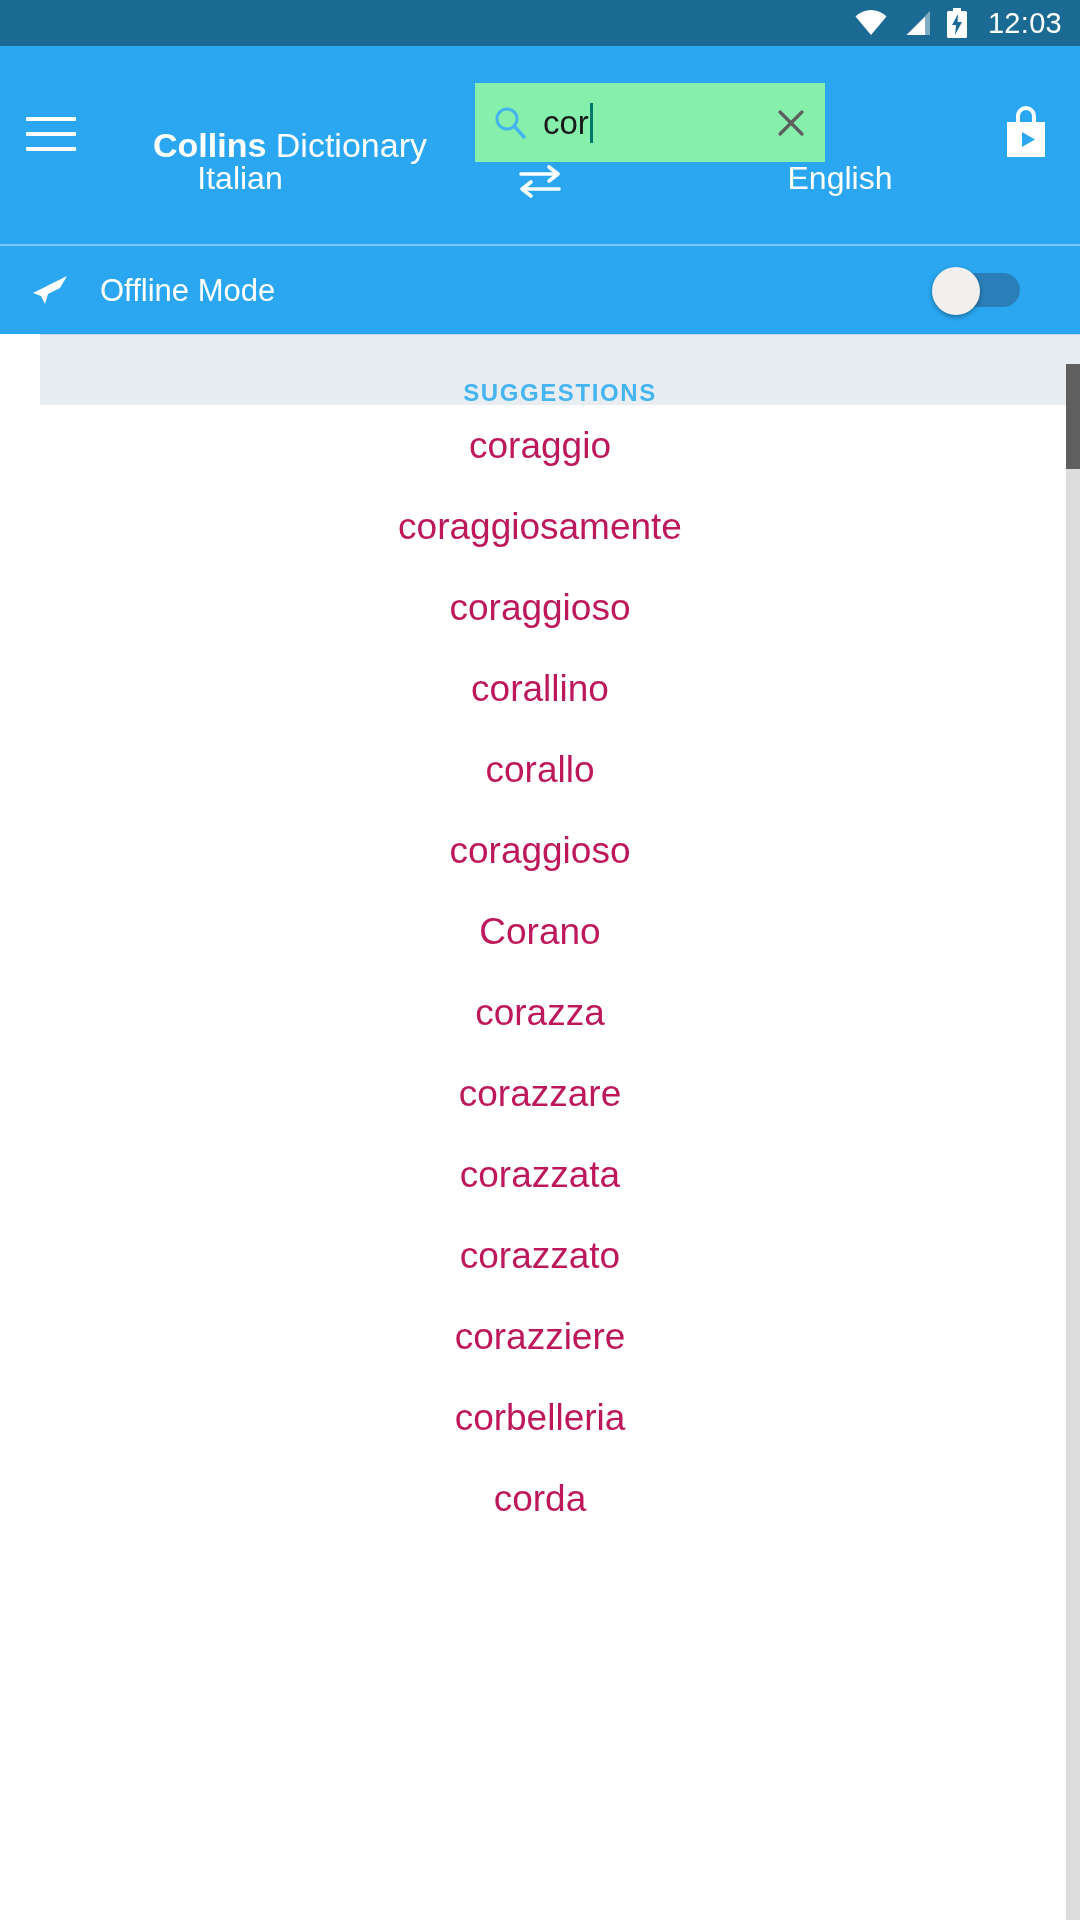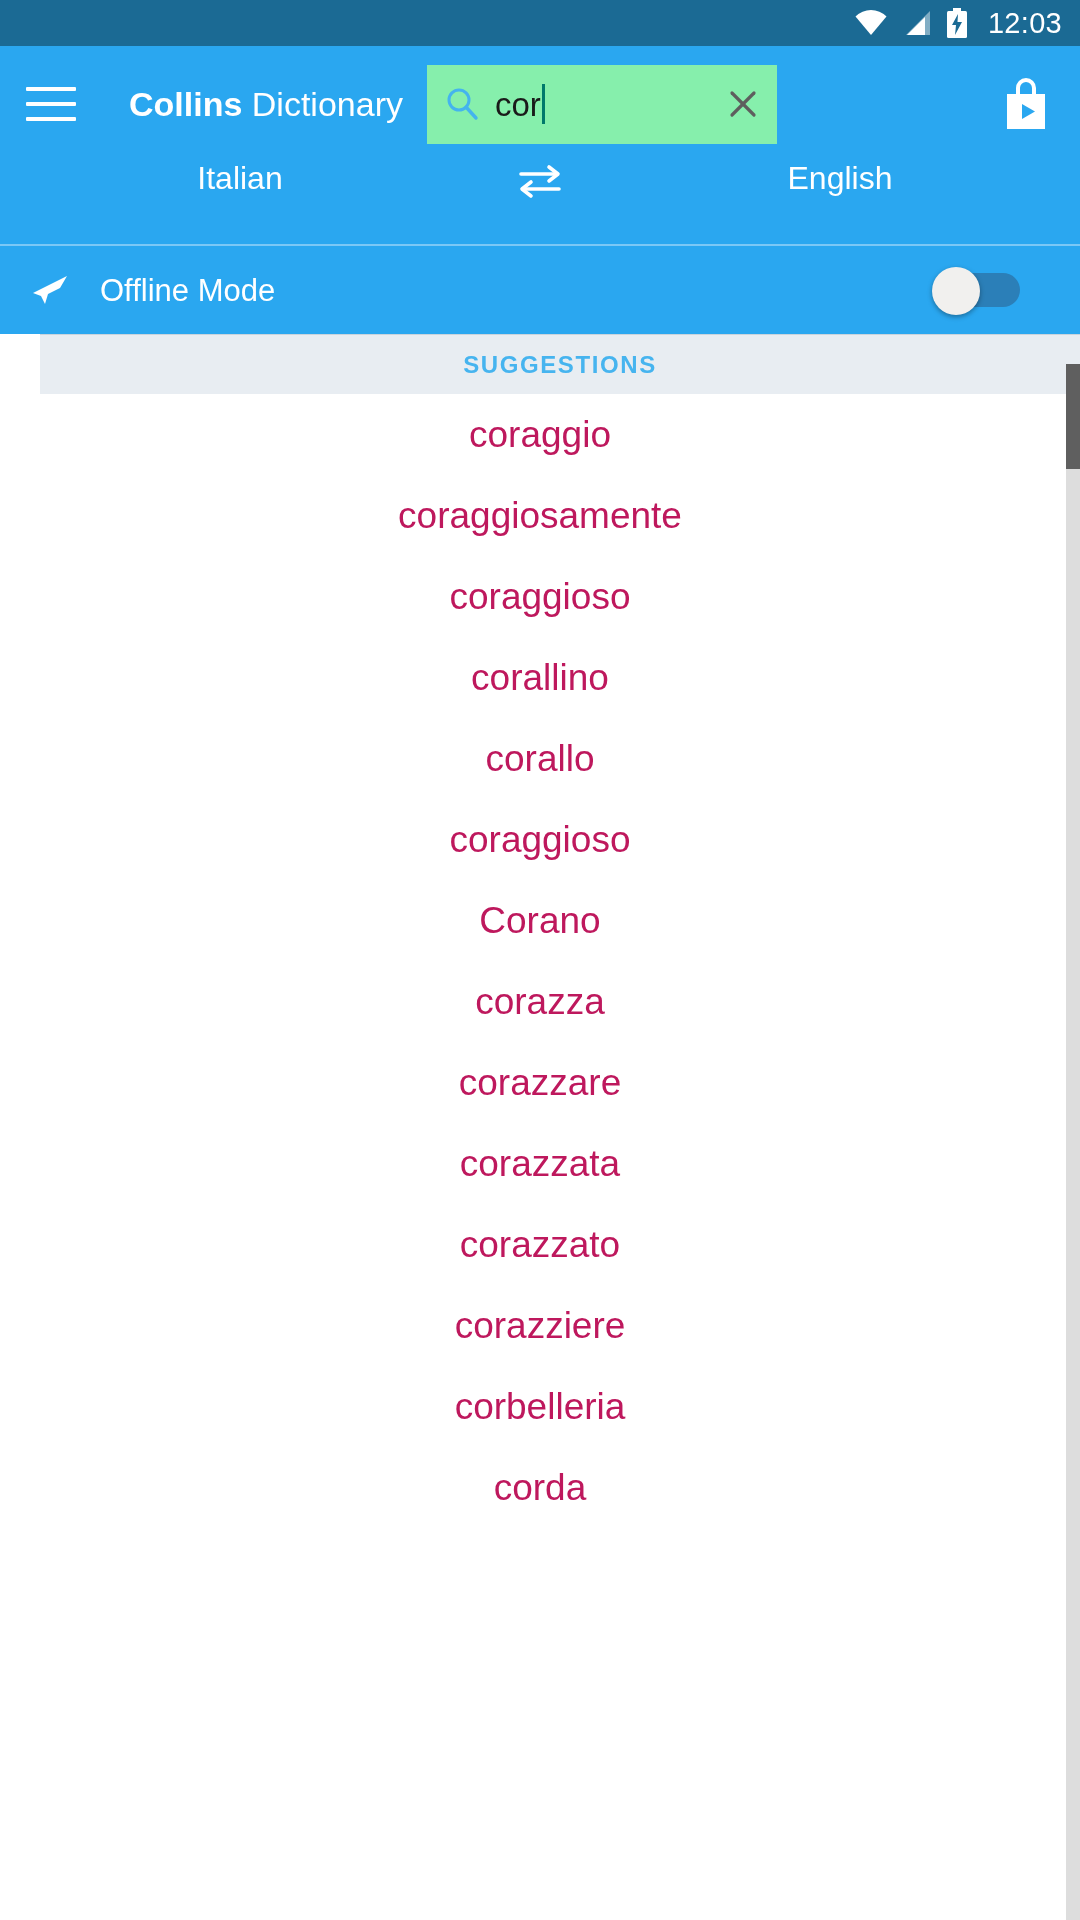--- a/index.html
+++ b/index.html
@@ -49,22 +49,23 @@
   
   .app-bar {
     background: #2aa7f0;
     position: relative;
     padding: 0;
   }
 
   .app-bar-top {
     height: 116px;
     display: flex;
-    align-items: center;
+    align-items: flex-end;
     padding: 0 0 0 26px;
+    gap: 24px;
   }
 
   .hamburger {
     width: 56px;
     height: 56px;
     display: flex;
     flex-direction: column;
     justify-content: center;
     gap: 11px;
     flex: none;
@@ -209,24 +210,24 @@
     top: 0;
     width: 48px;
     height: 48px;
     border-radius: 50%;
     background: #f1f0ee;
     box-shadow: 0 2px 5px rgba(0,0,0,0.35);
   }
 
   
   .suggestions-header {
-    height: 60px;
+    height: 71px;
     background: #e8edf2;
     display: flex;
-    align-items: center;
+    align-items: flex-end;
     justify-content: center;
     border-top: 1px solid #c9d4dd;
     margin-left: 40px;
   }
   .suggestions-header-text {
     color: #46b4ef;
     font-size: 24px;
     font-weight: 700;
     letter-spacing: 1.6px;
     line-height: 1;

